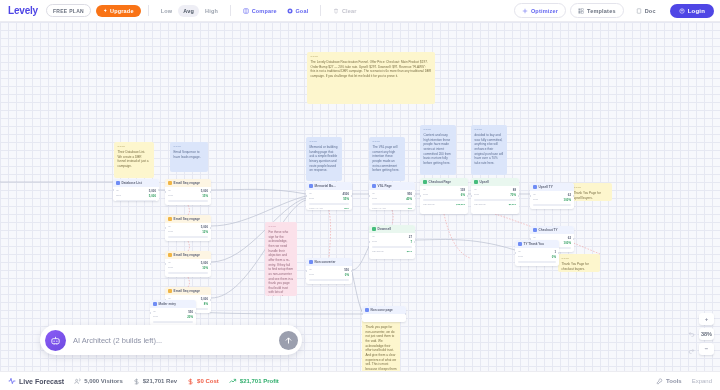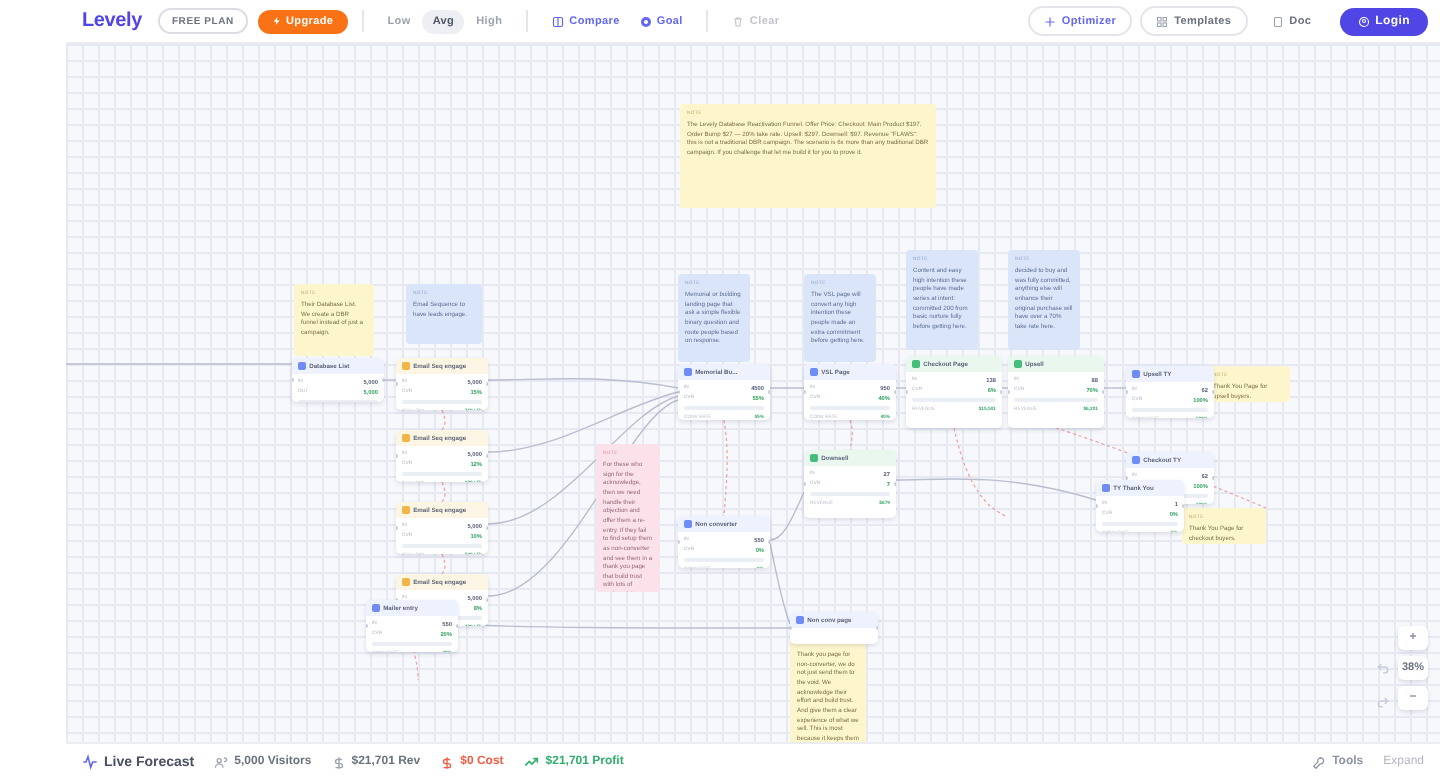--- a/index.html
+++ b/index.html
@@ -2,21 +2,21 @@
 <html><head>
 <meta charset="utf-8">
 <style>
   * { box-sizing: border-box; margin: 0; padding: 0; }
   html, body {
     width: 720px; height: 390px;
     font-family: "Liberation Sans", sans-serif;
     background: #ffffff;
     overflow: hidden;
   }
-  .app { position: relative; width: 720px; height: 390px; display: flex; flex-direction: column; padding-left: 33px; }
+  .app { position: relative; width: 720px; height: 390px; display: flex; flex-direction: column; }
 
   
   .header {
     height: 22px; min-height: 22px;
     background: #ffffff;
     border-bottom: 1px solid #ececf1;
     display: flex; align-items: center;
     padding: 0 6px 0 8px;
     position: relative; z-index: 40;
   }
@@ -712,20 +712,38 @@
           </svg>
       </div>
     </div>
 
     <div class="zoomcol">
       <div class="zbtn">+</div>
       <div class="zbtn lvl">38%</div>
       <div class="zbtn">−</div>
     </div>
 
+    <div class="chatwrap">
+      <div class="chatbar">
+        <div class="bot">
+          <svg width="11" height="11" viewBox="0 0 24 24" fill="none" stroke="#fff" stroke-width="1.8">
+            <rect x="4" y="8" width="16" height="11" rx="3"></rect>
+            <circle cx="9" cy="13.5" r="1.3" fill="#fff" stroke="none"></circle>
+            <circle cx="15" cy="13.5" r="1.3" fill="#fff" stroke="none"></circle>
+            <path d="M12 4v4M9 19v2M15 19v2"></path>
+          </svg>
+        </div>
+        <div class="chatinput">AI Architect (2 builds left)...</div>
+        <div class="send">
+          <svg width="9" height="9" viewBox="0 0 24 24" fill="none" stroke="#fff" stroke-width="2.6">
+              <path d="M12 20V5M5 12l7-7 7 7"></path>
+            </svg>
+        </div>
+      </div>
+    </div>
 
   </div>
 
   <div class="footer">
     <div class="f-live">
       <span class="ic">
         <svg width="8" height="8" viewBox="0 0 24 24" fill="none" stroke="#6366f1" stroke-width="2.4">
             <path d="M2 12h4l3-8 4 16 3-8h6"></path>
           </svg>
       </span>

